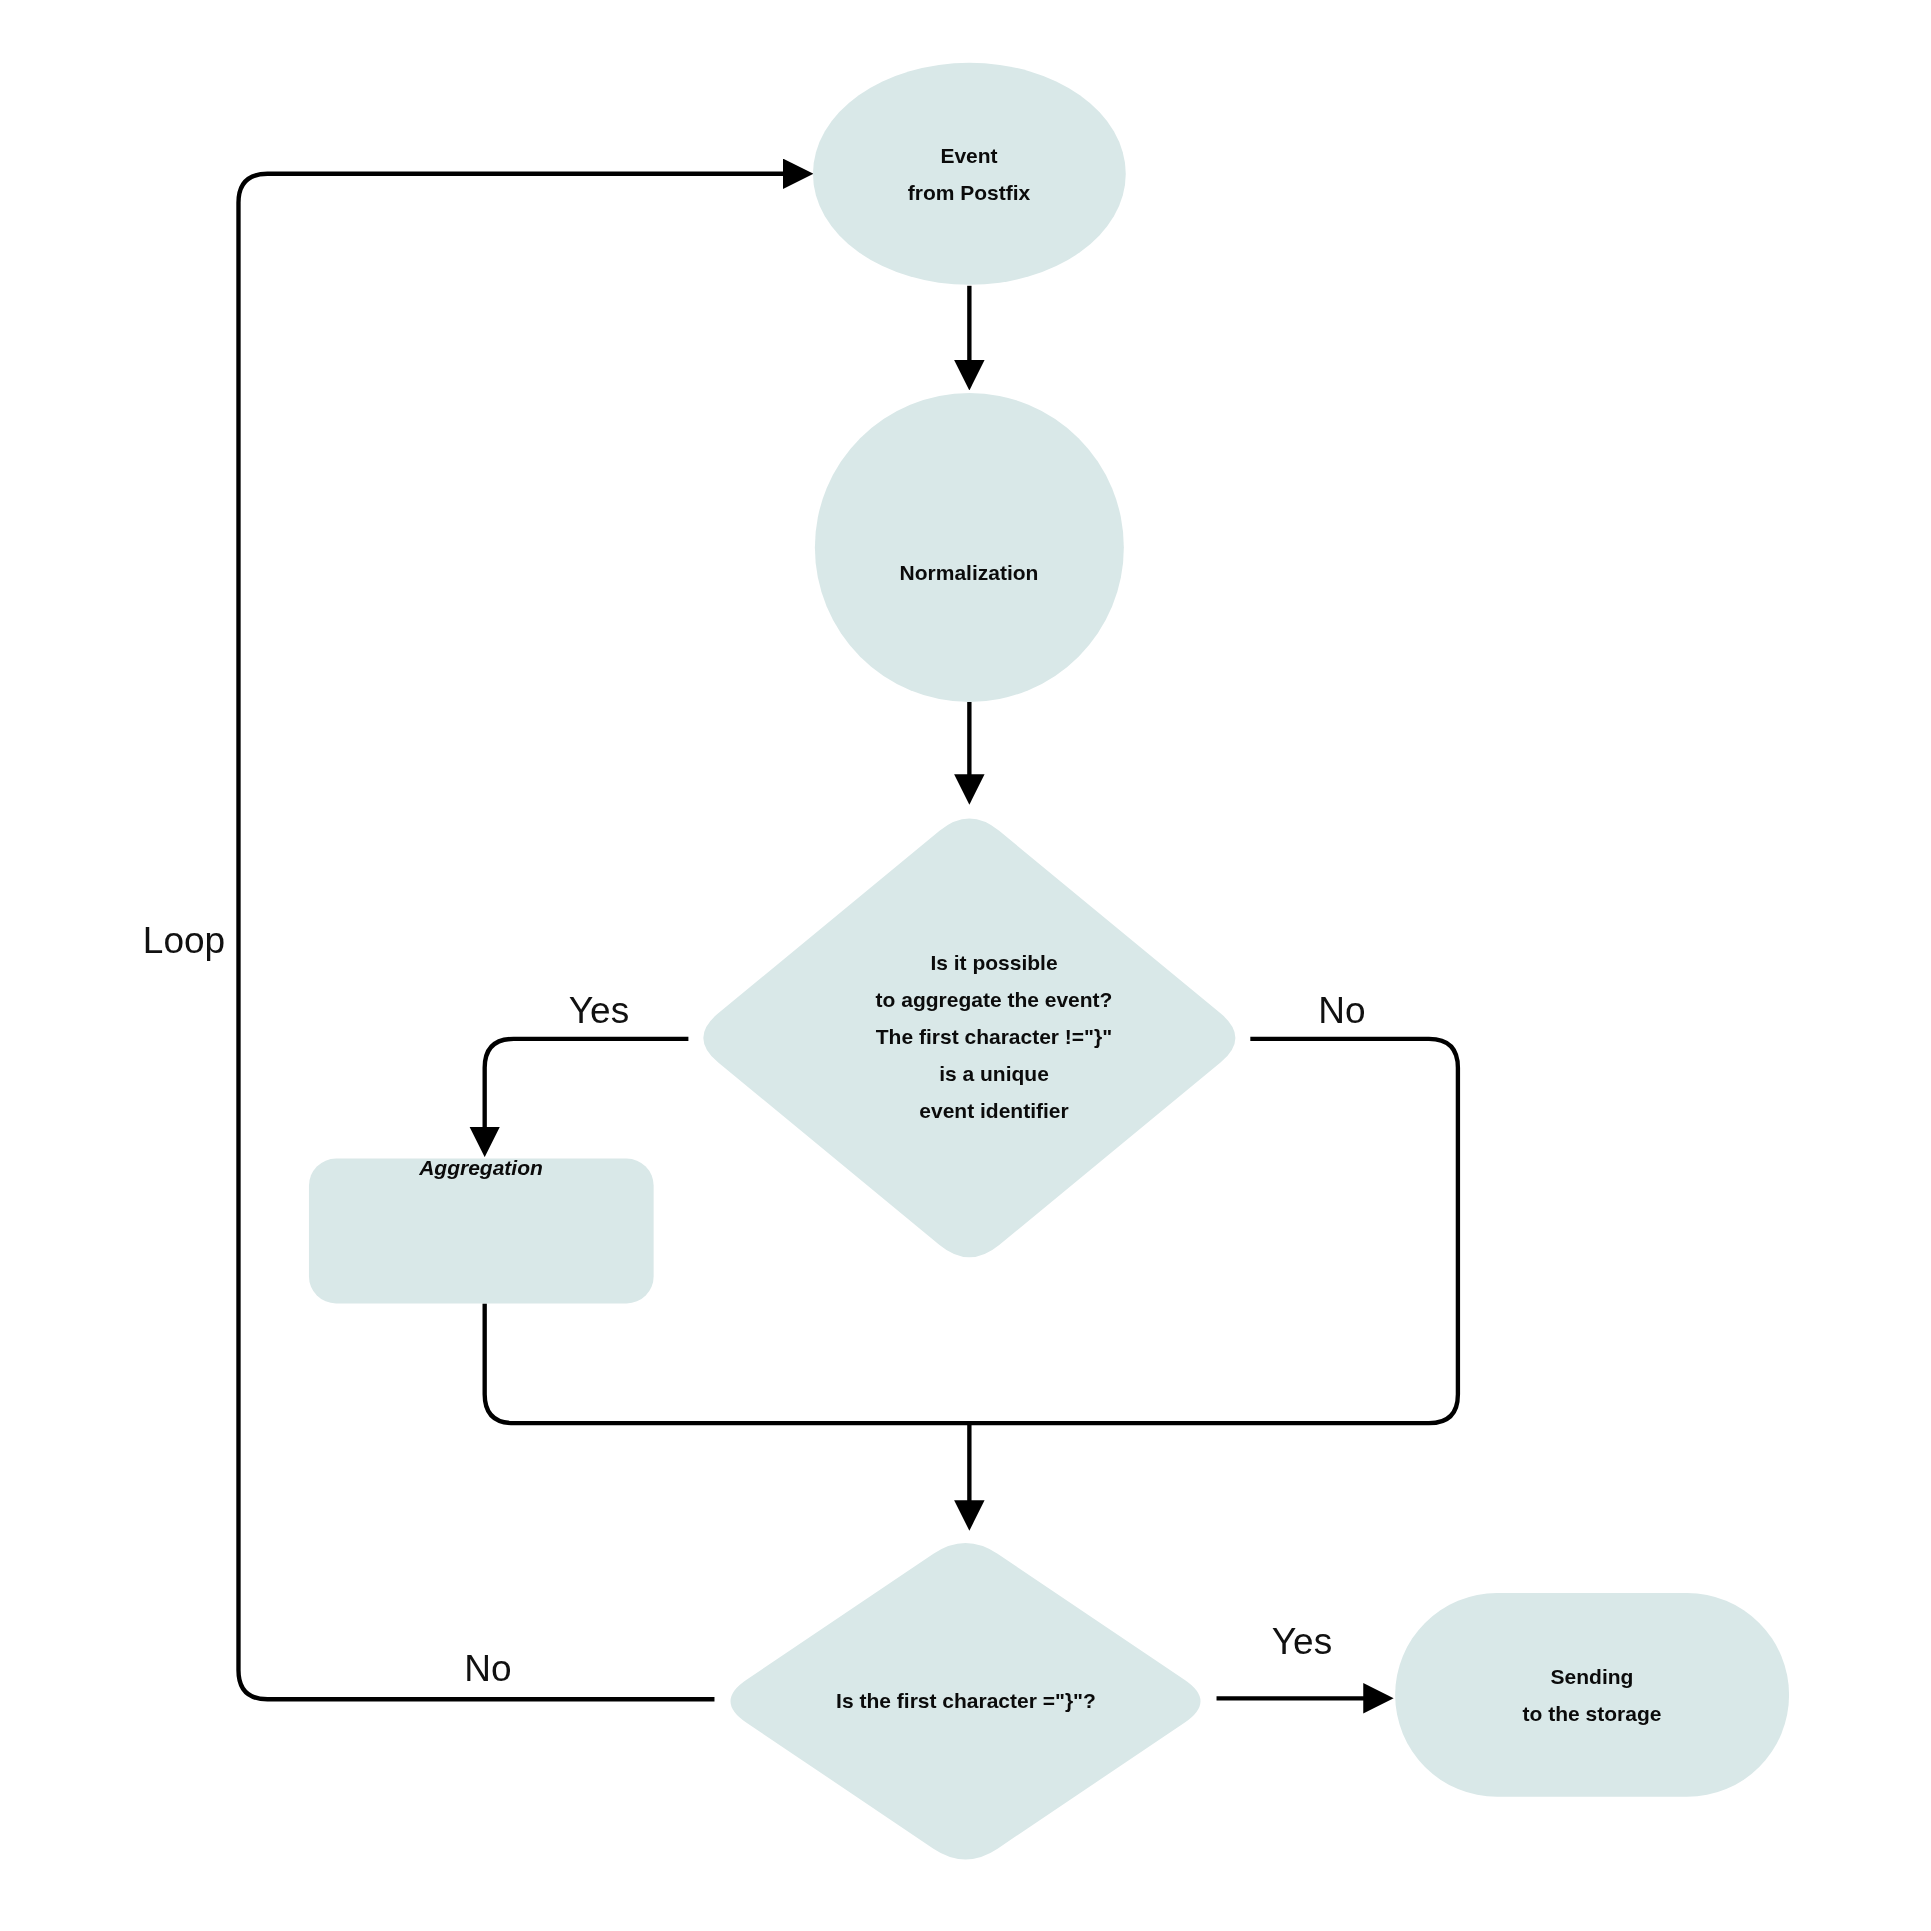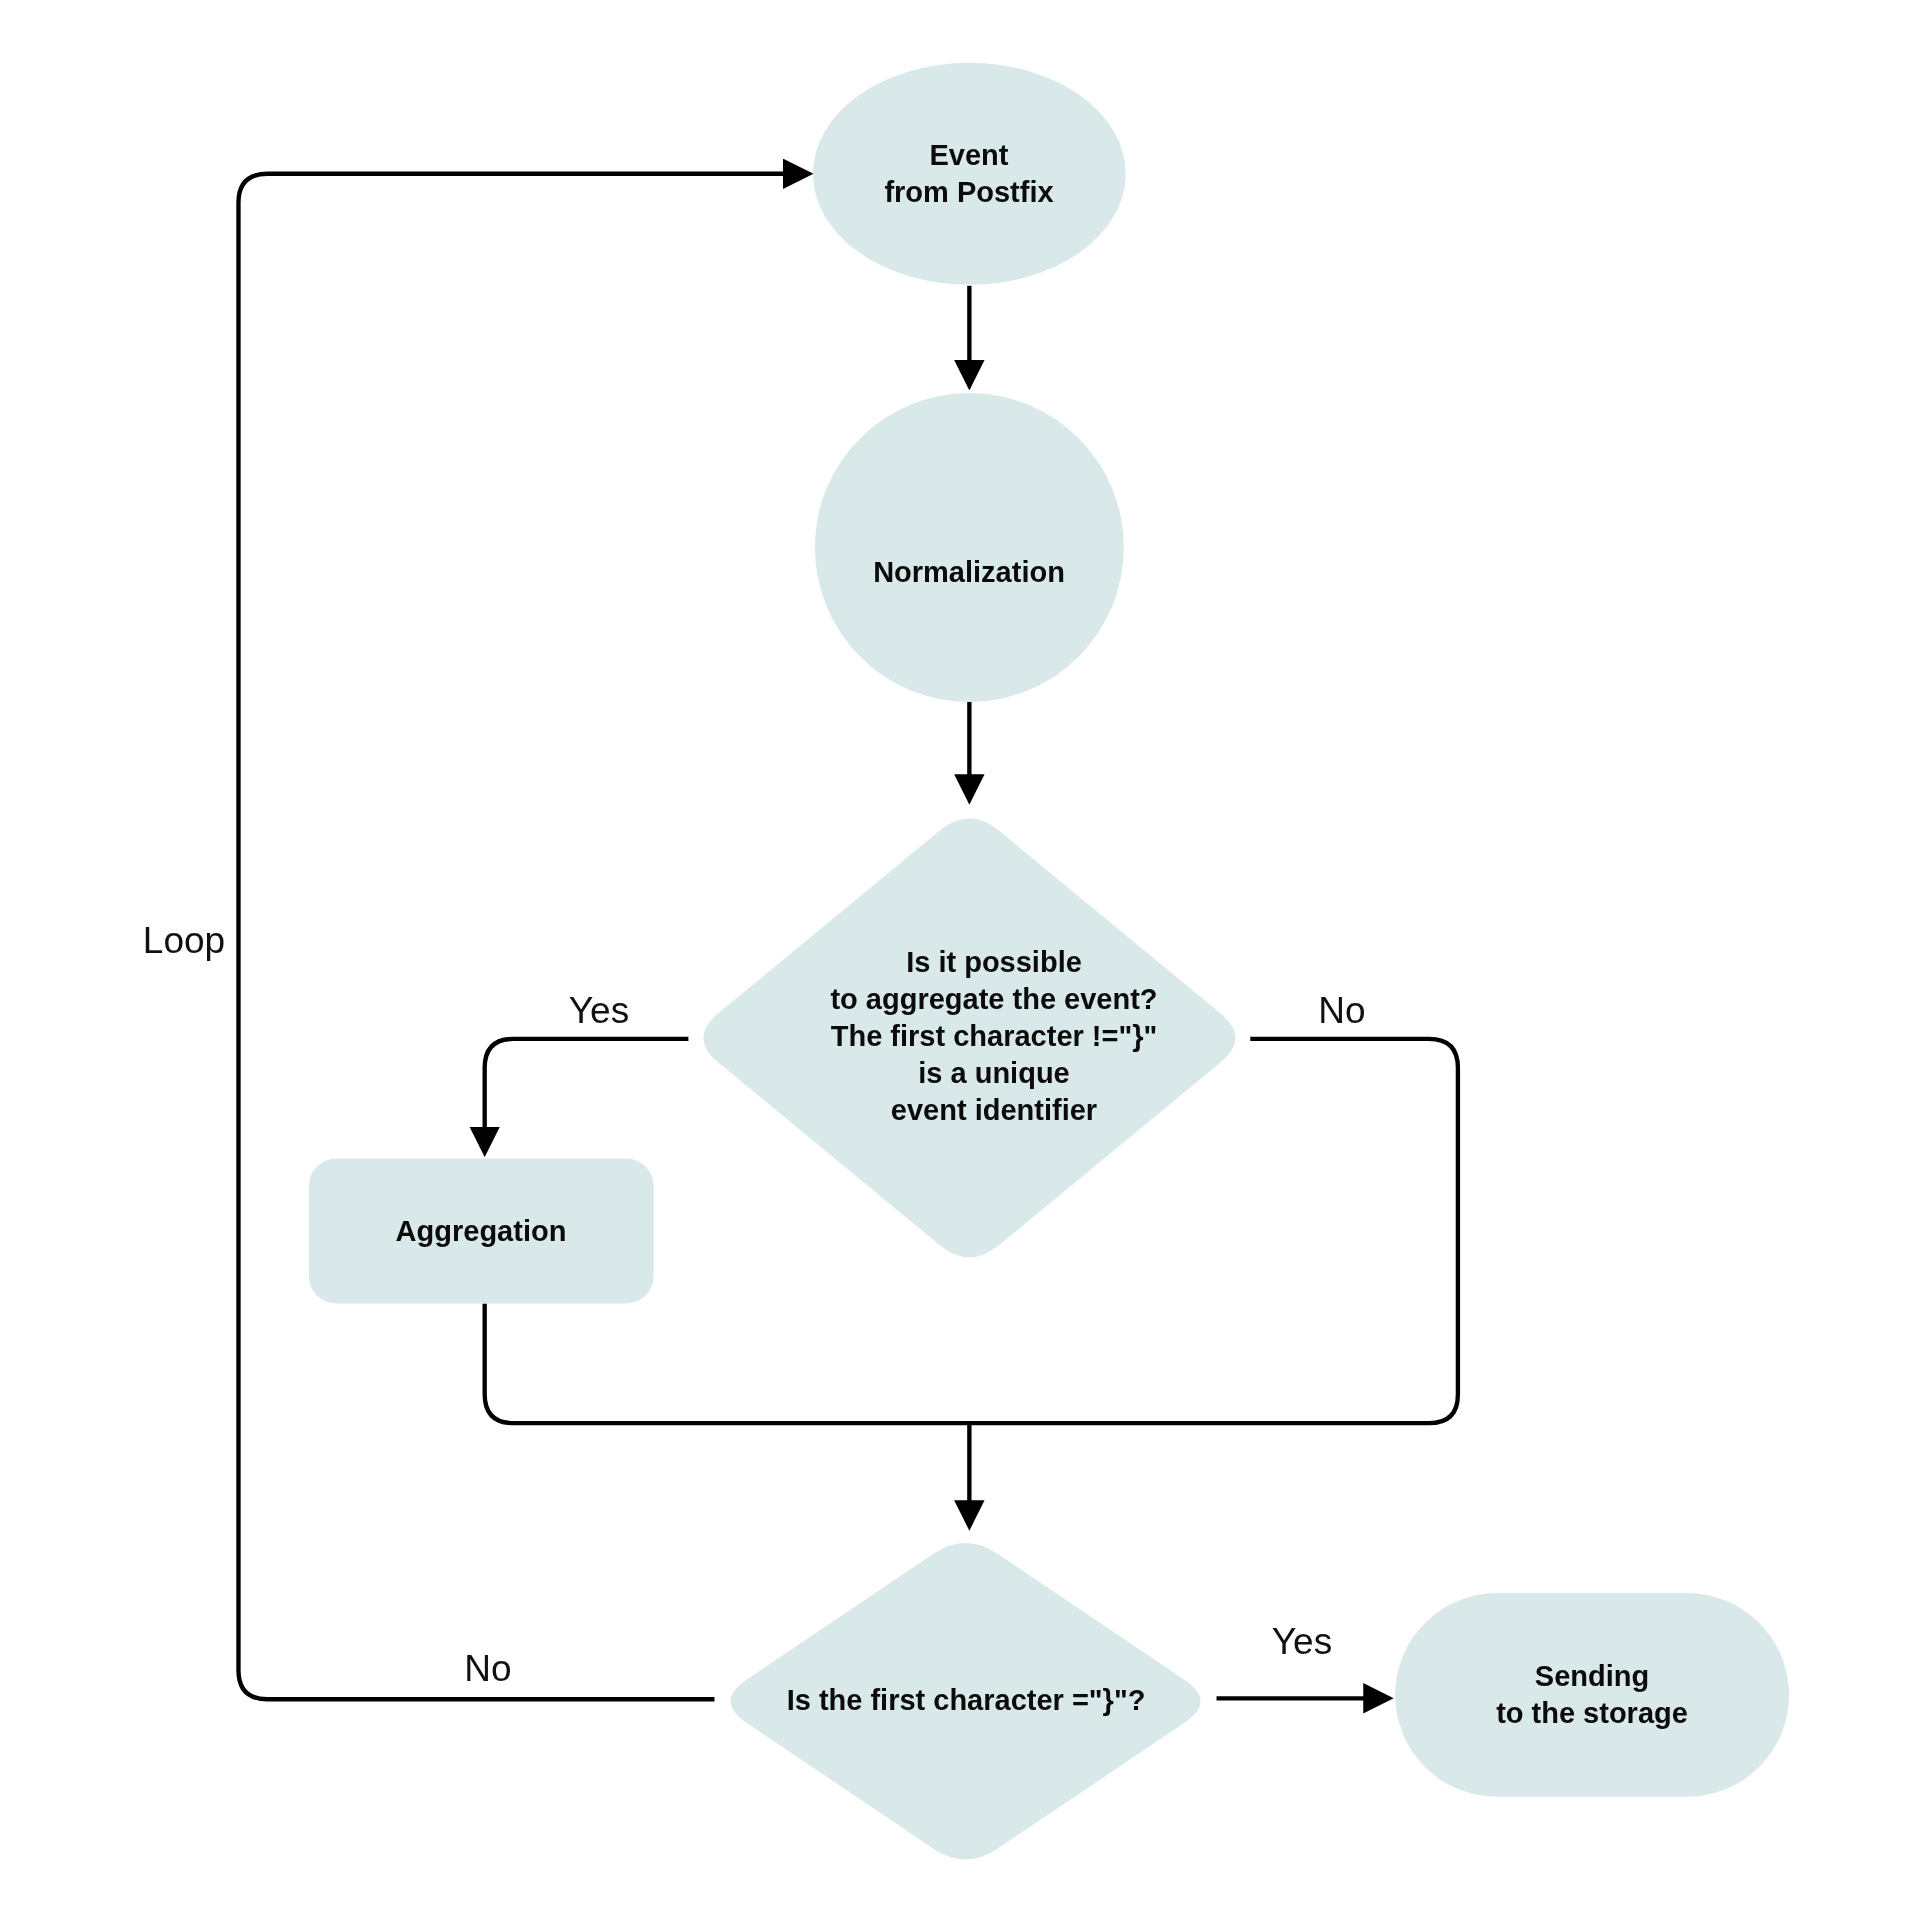--- a/index.html
+++ b/index.html
@@ -19,21 +19,21 @@
     position: absolute;
     left: 0;
     top: 0;
   }
   .node-label {
     position: absolute;
     transform: translate(-50%, -50%);
     text-align: center;
     white-space: pre-line;
     font-weight: 700;
-    font-size: 29px;
+    font-size: 21px;
     line-height: 37px;
     color: #0b0b0b;
     letter-spacing: 0px;
   }
   .edge-label {
     position: absolute;
     transform: translate(-50%, -50%);
     text-align: center;
     white-space: pre-line;
     font-weight: 400;
@@ -93,21 +93,21 @@
 from Postfix</div>
 
   <div class="node-label" style="left:969px; top:547px;margin-top:25px;">Normalization</div>
 
   <div class="node-label" style="left:994px; top:1036px;">Is it possible
 to aggregate the event?
 The first character !="}"
 is a unique
 event identifier</div>
 
-  <div class="node-label" style="left:481px; top:1231px;">Aggregation</div>
+  <div class="node-label" style="left:481px; top:1167px;font-style:italic;">Aggregation</div>
 
   <div class="node-label" style="left:966px; top:1700px;">Is the first character ="}"?</div>
 
   <div class="node-label" style="left:1592px; top:1695px;">Sending
 to the storage</div>
 
   <div class="edge-label" style="left:184px; top:940px;">Loop</div>
 
   <div class="edge-label" style="left:599px; top:1010px;">Yes</div>
 

